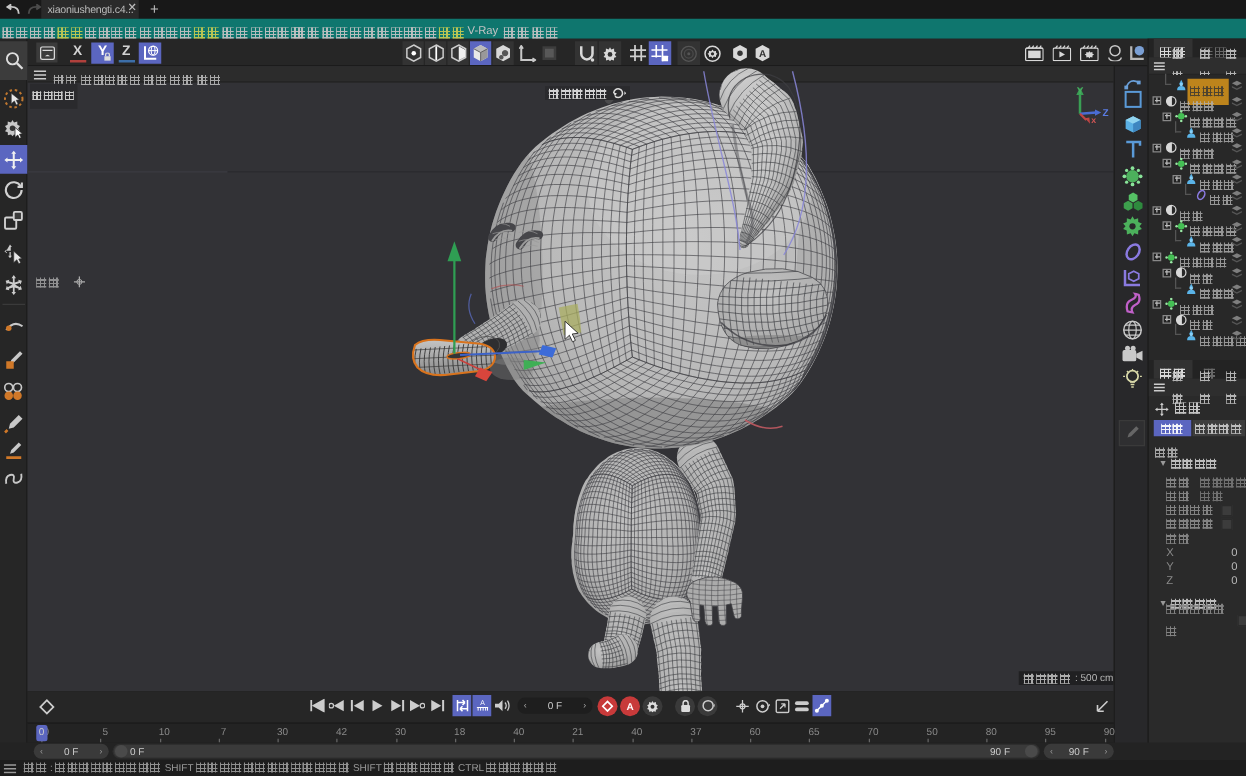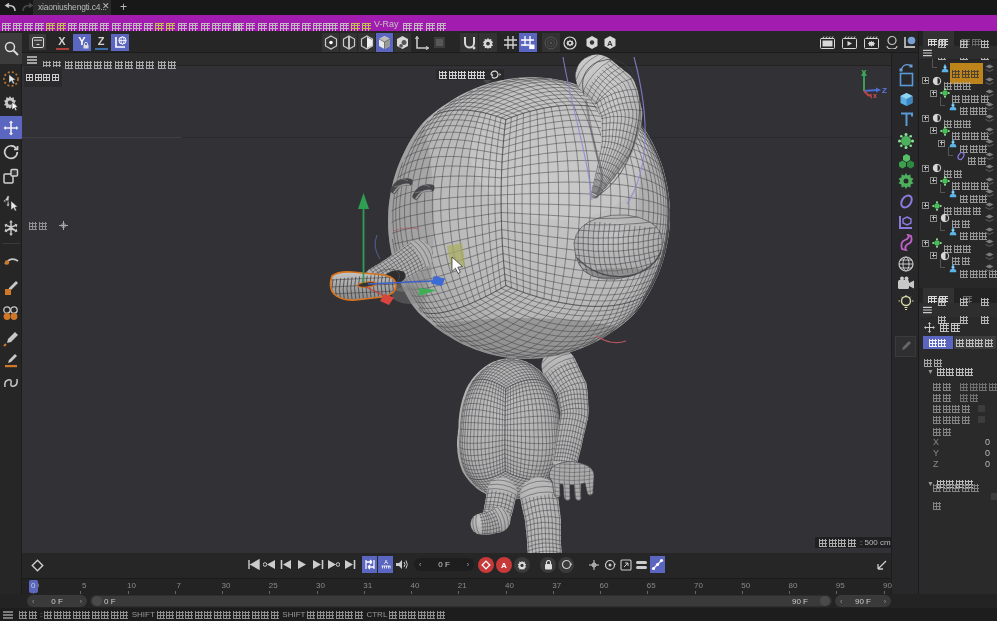--- a/index.html
+++ b/index.html
@@ -13,21 +13,21 @@
 </style></head><body>
 <div class="abs" style="left:0;top:0;width:997px;height:15px;background:#181818;">
     <svg class="abs" style="left:3px;top:3px" width="34" height="10" viewBox="0 0 34 10">
       <path d="M12,8 Q12,2.5 6,2.5 L3.5,2.5 M6,0.5 L3,2.5 L6,4.5" stroke="#c8c8c8" stroke-width="1.5" fill="none"></path>
       <path d="M20,8 Q20,2.5 26,2.5 L28.5,2.5 M26,0.5 L29,2.5 L26,4.5" stroke="#4b4b4b" stroke-width="1.5" fill="none"></path>
     </svg>
     <div class="abs" style="left:33px;top:0;width:78px;height:15px;background:#2a2a2a;color:#b9b9b9;font-size:8.5px;overflow:hidden;letter-spacing:-0.2px;line-height:15px;padding-left:5px;white-space:nowrap;">xiaoniushengti.c4...</div>
     <div class="abs" style="left:102px;top:1px;color:#c0c0c0;font-size:9px;">✕</div>
     <div class="abs" style="left:120px;top:0px;color:#bbb;font-size:12px;">+</div>
   </div>
-<div class="abs" style="left:0;top:15px;width:997px;height:16px;background:#a21caf;">
+<div class="abs" style="left:0;top:15px;width:997px;height:16px;background:#0f766e;">
     <div class="abs" style="left:2px;top:3px;color:#c4c4c4;"><i class="c " style="width:9px;height:9px"></i><i class="c " style="width:9px;height:9px"></i></div>
     <div class="abs" style="left:24px;top:3px;color:#c4c4c4;"><i class="c " style="width:9px;height:9px"></i><i class="c " style="width:9px;height:9px"></i></div>
     <div class="abs" style="left:46px;top:3px;color:#c7cc52;"><i class="c " style="width:9px;height:9px"></i><i class="c " style="width:9px;height:9px"></i></div>
     <div class="abs" style="left:68px;top:3px;color:#c4c4c4;"><i class="c " style="width:9px;height:9px"></i><i class="c " style="width:9px;height:9px"></i></div>
     <div class="abs" style="left:89px;top:3px;color:#c4c4c4;"><i class="c " style="width:9px;height:9px"></i><i class="c " style="width:9px;height:9px"></i></div>
     <div class="abs" style="left:112px;top:3px;color:#c4c4c4;"><i class="c " style="width:9px;height:9px"></i><i class="c " style="width:9px;height:9px"></i></div>
     <div class="abs" style="left:133px;top:3px;color:#c4c4c4;"><i class="c " style="width:9px;height:9px"></i><i class="c " style="width:9px;height:9px"></i></div>
     <div class="abs" style="left:155px;top:3px;color:#c7cc52;"><i class="c " style="width:9px;height:9px"></i><i class="c " style="width:9px;height:9px"></i></div>
     <div class="abs" style="left:178px;top:3px;color:#c4c4c4;"><i class="c " style="width:9px;height:9px"></i><i class="c " style="width:9px;height:9px"></i></div>
     <div class="abs" style="left:201px;top:3px;color:#c4c4c4;"><i class="c " style="width:9px;height:9px"></i><i class="c " style="width:9px;height:9px"></i><i class="c " style="width:9px;height:9px"></i><i class="c " style="width:9px;height:9px"></i></div>
@@ -1315,25 +1315,25 @@
     <div class="abs" style="left:5.0px;top:2px;width:20px;text-align:center;color:#8a8a8a;font-size:8px;">0</div>
     <div class="abs" style="left:11.0px;top:12px;width:1px;height:3px;background:#666;"></div>
     <div class="abs" style="left:52.25px;top:2px;width:20px;text-align:center;color:#8a8a8a;font-size:8px;">5</div>
     <div class="abs" style="left:58.25px;top:12px;width:1px;height:3px;background:#666;"></div>
     <div class="abs" style="left:99.5px;top:2px;width:20px;text-align:center;color:#8a8a8a;font-size:8px;">10</div>
     <div class="abs" style="left:105.5px;top:12px;width:1px;height:3px;background:#666;"></div>
     <div class="abs" style="left:146.75px;top:2px;width:20px;text-align:center;color:#8a8a8a;font-size:8px;">7</div>
     <div class="abs" style="left:152.75px;top:12px;width:1px;height:3px;background:#666;"></div>
     <div class="abs" style="left:194.0px;top:2px;width:20px;text-align:center;color:#8a8a8a;font-size:8px;">30</div>
     <div class="abs" style="left:200.0px;top:12px;width:1px;height:3px;background:#666;"></div>
-    <div class="abs" style="left:241.24999999999997px;top:2px;width:20px;text-align:center;color:#8a8a8a;font-size:8px;">25</div>
+    <div class="abs" style="left:241.24999999999997px;top:2px;width:20px;text-align:center;color:#8a8a8a;font-size:8px;">42</div>
     <div class="abs" style="left:247.24999999999997px;top:12px;width:1px;height:3px;background:#666;"></div>
     <div class="abs" style="left:288.5px;top:2px;width:20px;text-align:center;color:#8a8a8a;font-size:8px;">30</div>
     <div class="abs" style="left:294.5px;top:12px;width:1px;height:3px;background:#666;"></div>
-    <div class="abs" style="left:335.75px;top:2px;width:20px;text-align:center;color:#8a8a8a;font-size:8px;">31</div>
+    <div class="abs" style="left:335.75px;top:2px;width:20px;text-align:center;color:#8a8a8a;font-size:8px;">18</div>
     <div class="abs" style="left:341.75px;top:12px;width:1px;height:3px;background:#666;"></div>
     <div class="abs" style="left:383.0px;top:2px;width:20px;text-align:center;color:#8a8a8a;font-size:8px;">40</div>
     <div class="abs" style="left:389.0px;top:12px;width:1px;height:3px;background:#666;"></div>
     <div class="abs" style="left:430.24999999999994px;top:2px;width:20px;text-align:center;color:#8a8a8a;font-size:8px;">21</div>
     <div class="abs" style="left:436.24999999999994px;top:12px;width:1px;height:3px;background:#666;"></div>
     <div class="abs" style="left:477.49999999999994px;top:2px;width:20px;text-align:center;color:#8a8a8a;font-size:8px;">40</div>
     <div class="abs" style="left:483.49999999999994px;top:12px;width:1px;height:3px;background:#666;"></div>
     <div class="abs" style="left:524.75px;top:2px;width:20px;text-align:center;color:#8a8a8a;font-size:8px;">37</div>
     <div class="abs" style="left:530.75px;top:12px;width:1px;height:3px;background:#666;"></div>
     <div class="abs" style="left:572.0px;top:2px;width:20px;text-align:center;color:#8a8a8a;font-size:8px;">60</div>

